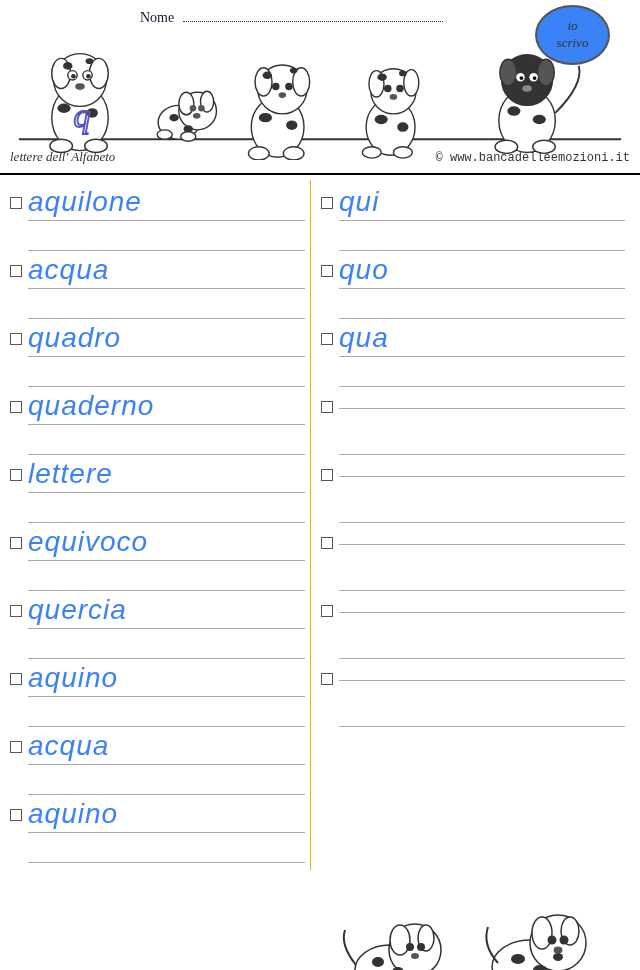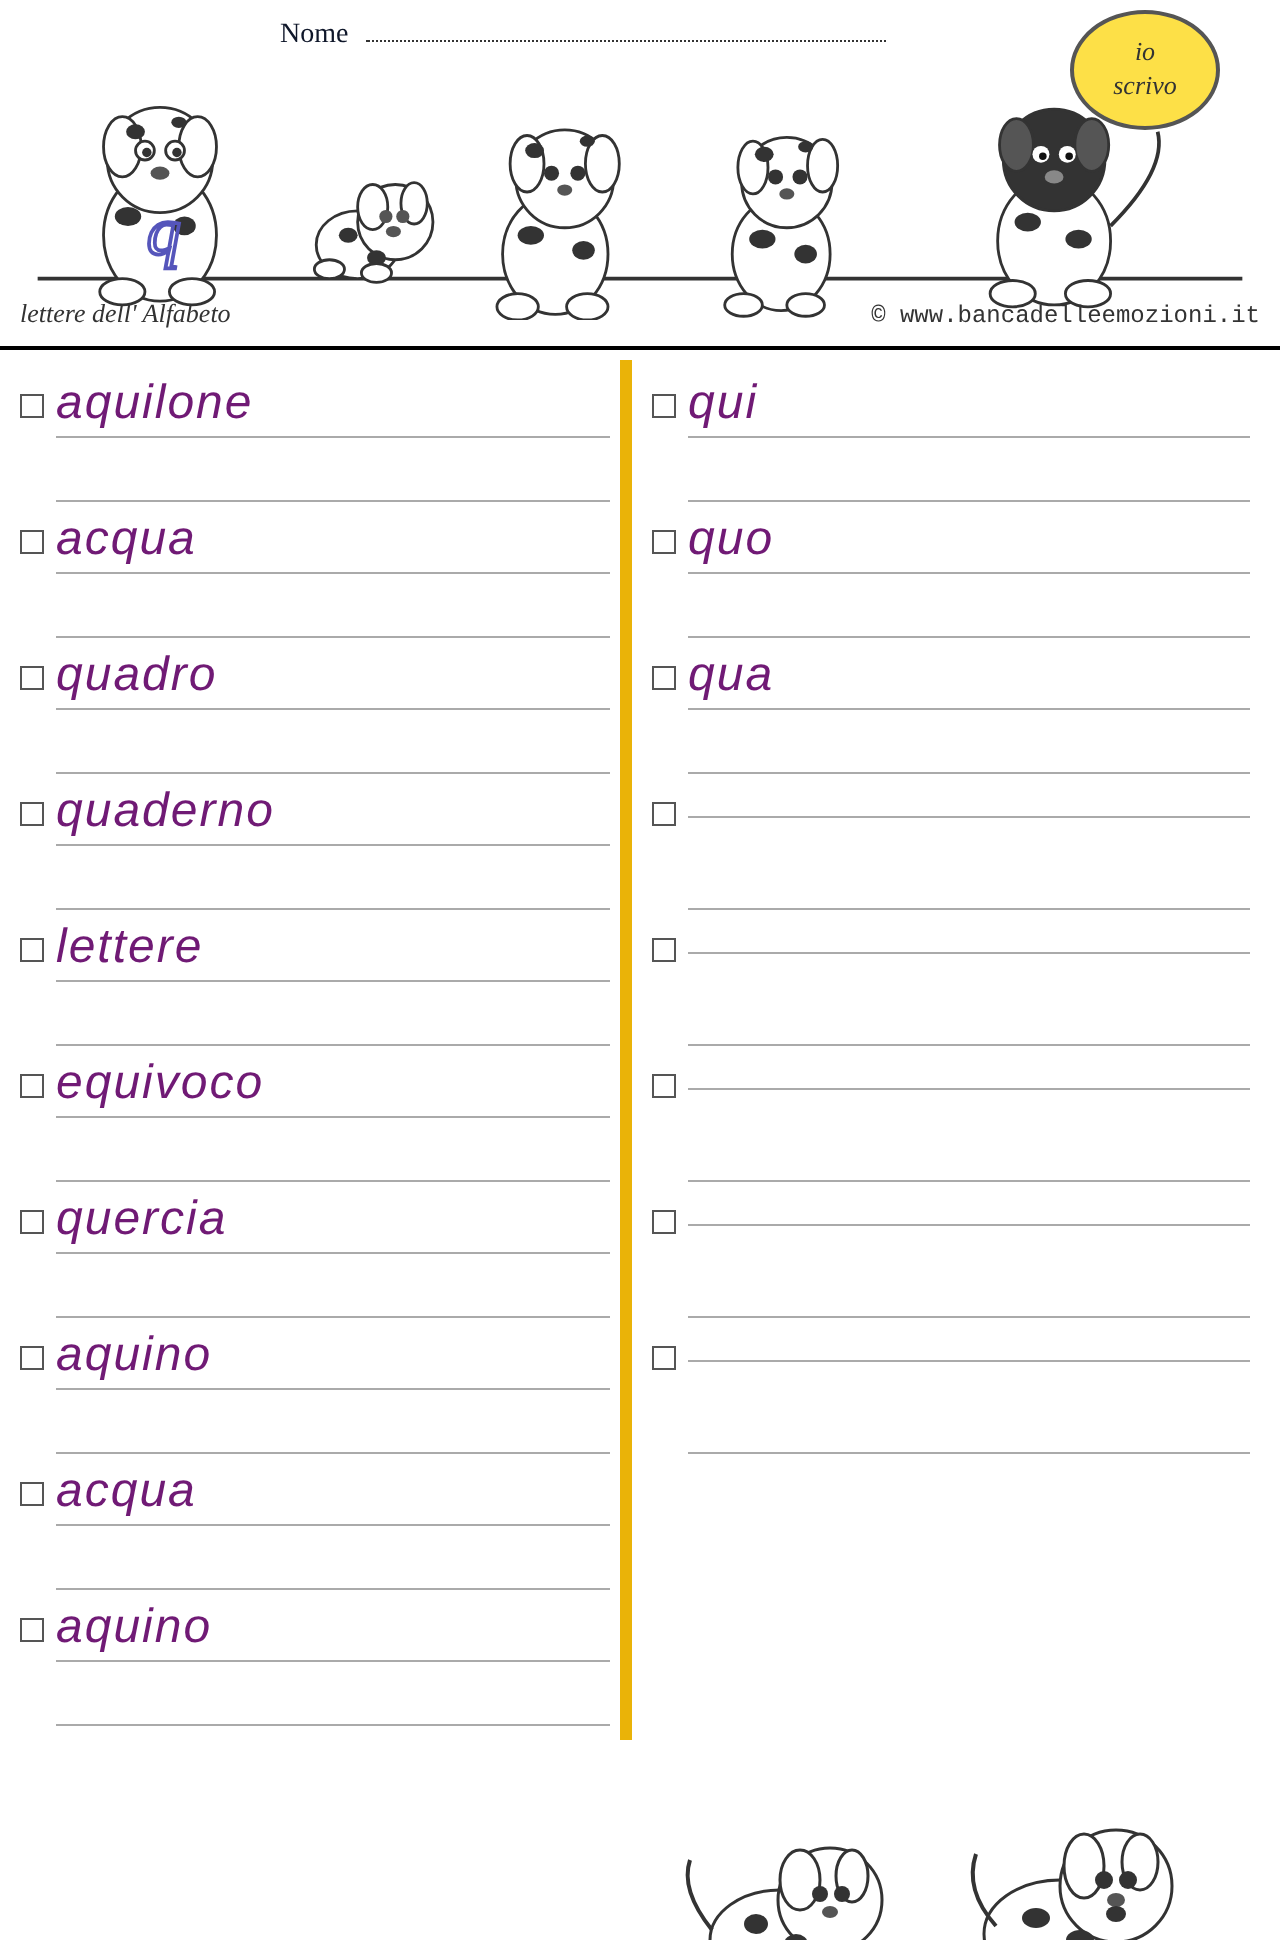--- a/index.html
+++ b/index.html
@@ -51,21 +51,21 @@
       width: 260px;
       border-bottom: 1px dotted #333;
       margin-left: 5px;
     }
 
     
     .speech-bubble {
       position: absolute;
       top: 5px;
       right: 30px;
-      background: #fde047;
+      background: #3b82f6;
       border: 2px solid #555;
       border-radius: 50%;
       width: 75px;
       height: 60px;
       display: flex;
       align-items: center;
       justify-content: center;
       font-size: 13px;
       font-style: italic;
       text-align: center;
@@ -91,21 +91,21 @@
     }
 
     .col-left {
       width: 310px;
       padding: 5px 5px 5px 10px;
     }
 
     .col-right {
       width: 320px;
       padding: 5px 5px 5px 10px;
-      border-left: 6px solid #eab308;
+      border-left: 1px solid #eab308;
     }
 
     .word-item {
       margin-bottom: 2px;
     }
 
     .word-row {
       display: flex;
       align-items: center;
       height: 36px;
@@ -117,22 +117,22 @@
       height: 12px;
       border: 1.5px solid #555;
       display: inline-block;
       margin-right: 6px;
       flex-shrink: 0;
       background: #fff;
     }
 
     .word-text {
       font-family: 'Comic Sans MS', cursive, sans-serif;
-      font-size: 24px;
-      color: #701a75;
+      font-size: 28px;
+      color: #3b82f6;
       font-style: italic;
       border-bottom: 1px solid #aaa;
       flex: 1;
       padding-bottom: 2px;
       letter-spacing: 1px;
     }
 
     .writing-line {
       height: 30px;
       border-bottom: 1px solid #aaa;

